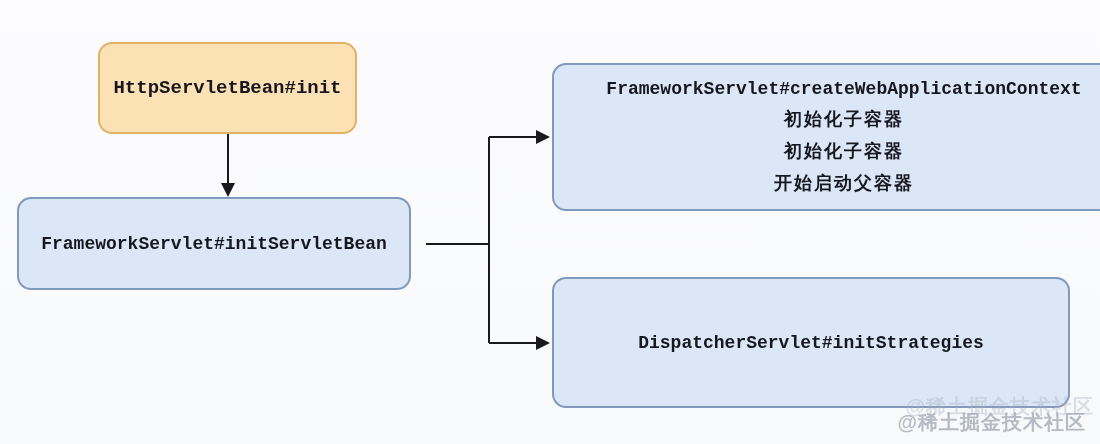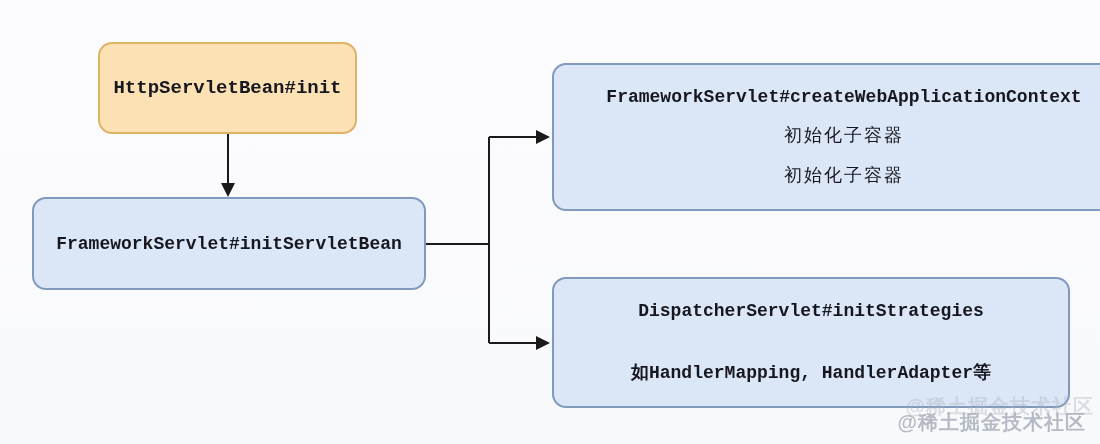--- a/index.html
+++ b/index.html
@@ -28,31 +28,31 @@
   }
   .node.orange{
     background:var(--orange-fill,#fce1b5);
     border:2px solid var(--orange-border,#dfb268);
   }
   .node.blue{
     background:var(--blue-fill,#dbe7f7);
     border:2px solid var(--blue-border,#8099bd);
   }
   .n1{left:98px;top:30px;width:259px;height:92px;margin-top:12px;}
-  .n2{left:32px;top:197px;width:394px;height:93px;}
+  .n2{left:17px;top:197px;width:394px;height:93px;}
   .n3{left:552px;top:63px;width:584px;height:148px;}
   .n4{left:552px;top:277px;width:518px;height:131px;gap:24px;}
   .code{
     font-family:"Liberation Mono","DejaVu Sans Mono",monospace;
     font-weight:700;font-size:18px;letter-spacing:0px;white-space:nowrap;
   }
   .n1 .code{font-size:19px;}
   .cjk{
     font-family:"Liberation Sans","DejaVu Sans",sans-serif;
-    font-weight:400;font-size:18px;letter-spacing:2px;white-space:nowrap;
+    font-weight:700;font-size:18px;letter-spacing:2px;white-space:nowrap;
   }
   .watermark{
     position:absolute;
     font-size:20px;font-weight:700;letter-spacing:1px;
     pointer-events:none;white-space:nowrap;
   }
   .watermark.ghost{
     right:6px;bottom:24px;
     color:var(--watermark,#b9bdc7);opacity:.38;
   }
@@ -90,23 +90,23 @@
   </div>
 
   <div class="node blue n2">
     <span class="code">FrameworkServlet#initServletBean</span>
   </div>
 
   <div class="node blue n3">
     <span class="code">FrameworkServlet#createWebApplicationContext</span>
     <span class="cjk">初始化子容器</span>
     <span class="cjk">初始化子容器</span>
+    <span class="cjk">开始启动父容器</span>
   </div>
 
   <div class="node blue n4">
     <span class="code">DispatcherServlet#initStrategies</span>
-    <span class="code">如HandlerMapping, HandlerAdapter等</span>
   </div>
 
   <span class="watermark ghost">@稀土掘金技术社区</span>
   <span class="watermark main">@稀土掘金技术社区</span>
 
 </div>
 
 </body></html>

